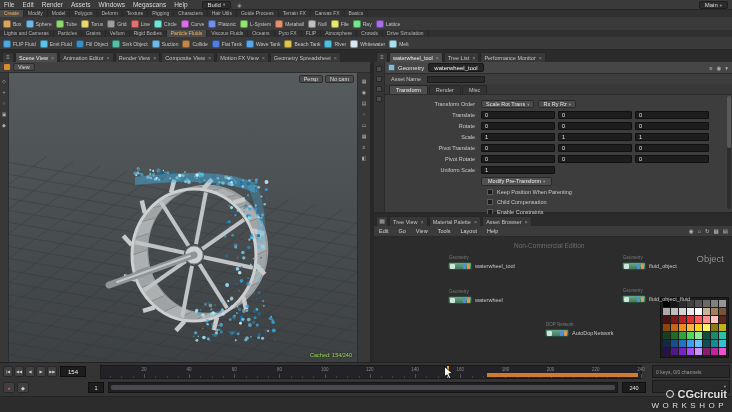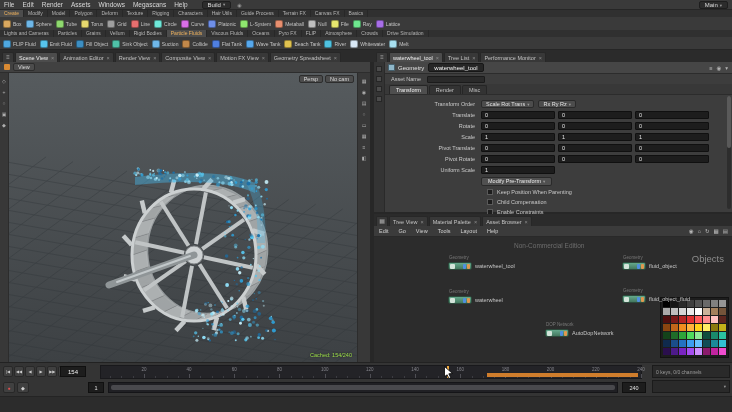--- a/index.html
+++ b/index.html
@@ -877,21 +877,21 @@
       <div id="net-right-ics">
           <span>◉</span>
           <span>⌂</span>
           <span>↻</span>
           <span>▦</span>
           <span>▤</span>
         </div>
     </div>
     <div id="net-canvas">
       <div id="nce">Non-Commercial Edition</div>
-      <div id="net-context">Objects</div>
+      <div id="net-context">Object</div>
       <div id="palette">
           <div class="swatch" style="background: rgb(0, 0, 0);"></div>
           <div class="swatch" style="background: rgb(22, 22, 22);"></div>
           <div class="swatch" style="background: rgb(43, 43, 43);"></div>
           <div class="swatch" style="background: rgb(64, 64, 64);"></div>
           <div class="swatch" style="background: rgb(85, 85, 85);"></div>
           <div class="swatch" style="background: rgb(106, 106, 106);"></div>
           <div class="swatch" style="background: rgb(128, 128, 128);"></div>
           <div class="swatch" style="background: rgb(149, 149, 149);"></div>
           <div class="swatch" style="background: rgb(170, 170, 170);"></div>
@@ -1088,17 +1088,24 @@
     </div>
     <div id="end-box">240</div>
     <div id="keys-box">0 keys, 0/0 channels</div>
     <div id="chan-box">
       <span class="caret">▾</span>
     </div>
   </div>
 
   <div id="statusbar"></div>
 
+  <div id="watermark">
+    <div id="wm-line1">
+      <span id="wm-logo"></span>
+      <span>CGcircuit</span>
+    </div>
+    <div id="wm-line2">WORKSHOP</div>
+  </div>
 
   <svg id="cursor" width="10" height="13" viewBox="0 0 10 13">
     <path d="M0.5,0.5 L8.5,7.5 L4.8,7.8 L6.8,11.8 L4.8,12.5 L3.2,8.8 L0.5,10.5 Z" fill="#ffffff" stroke="#000000" stroke-width="0.8"></path>
   </svg>
 </div>
 
 </body></html>

